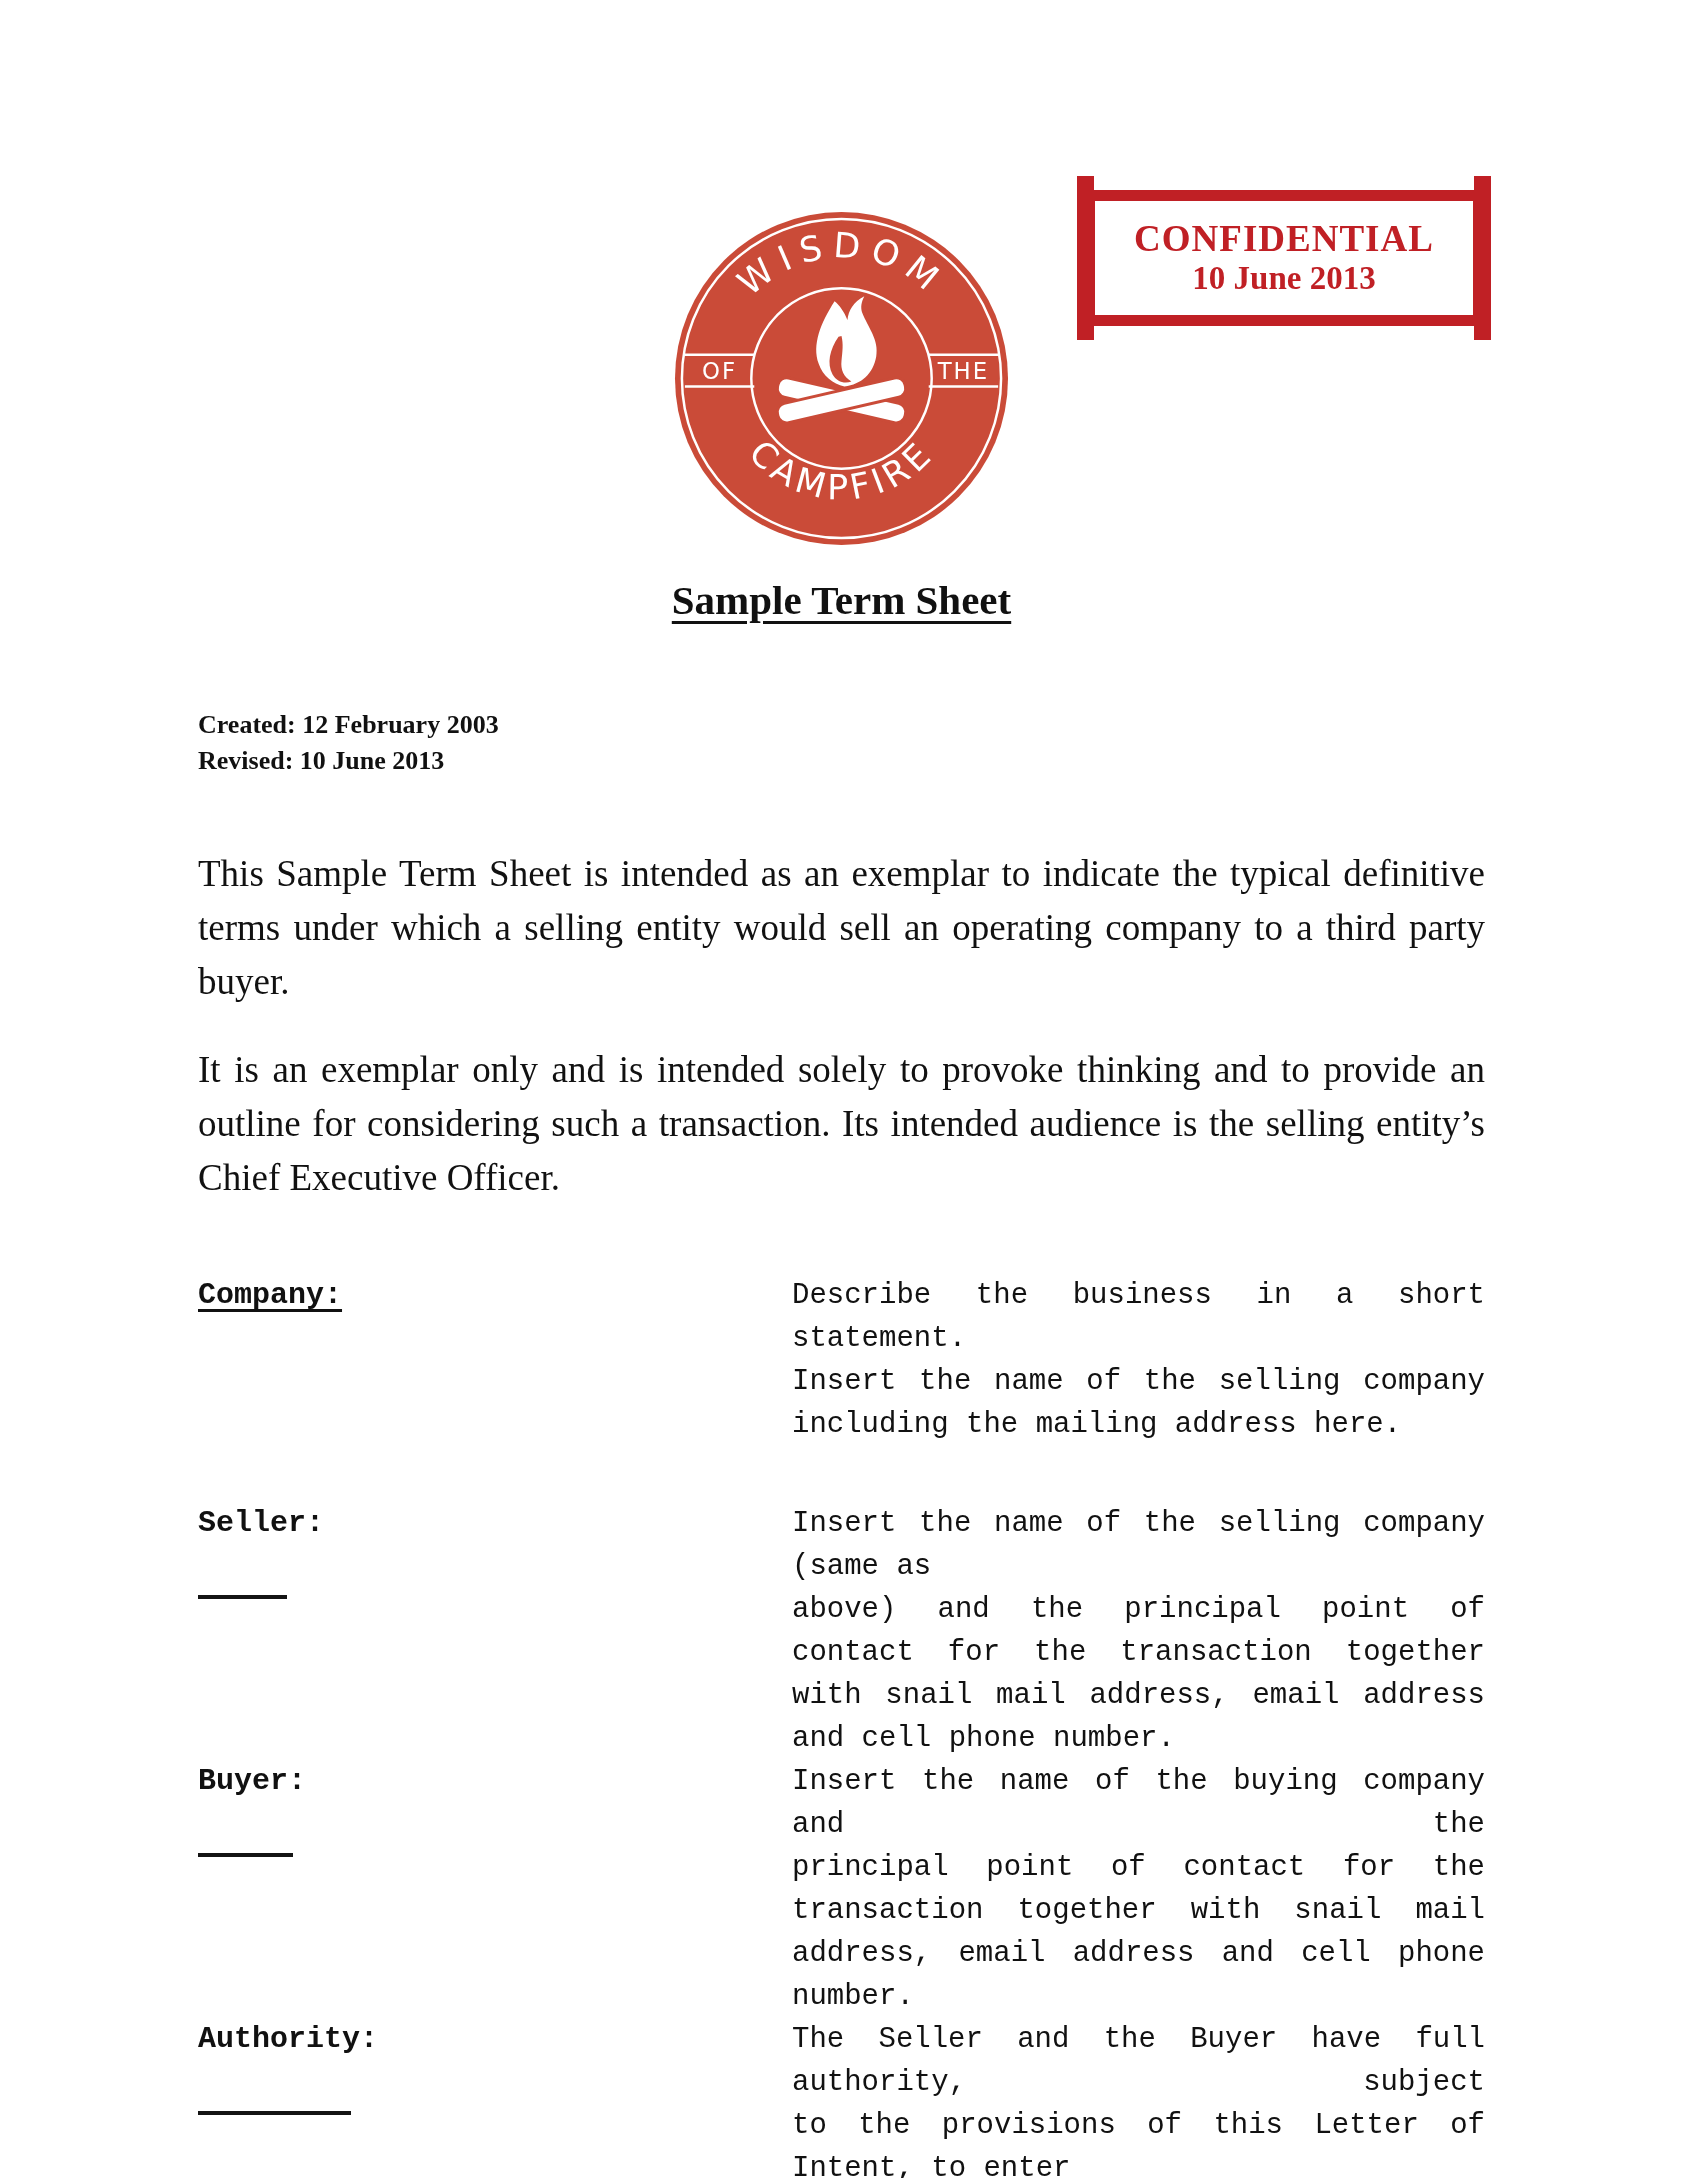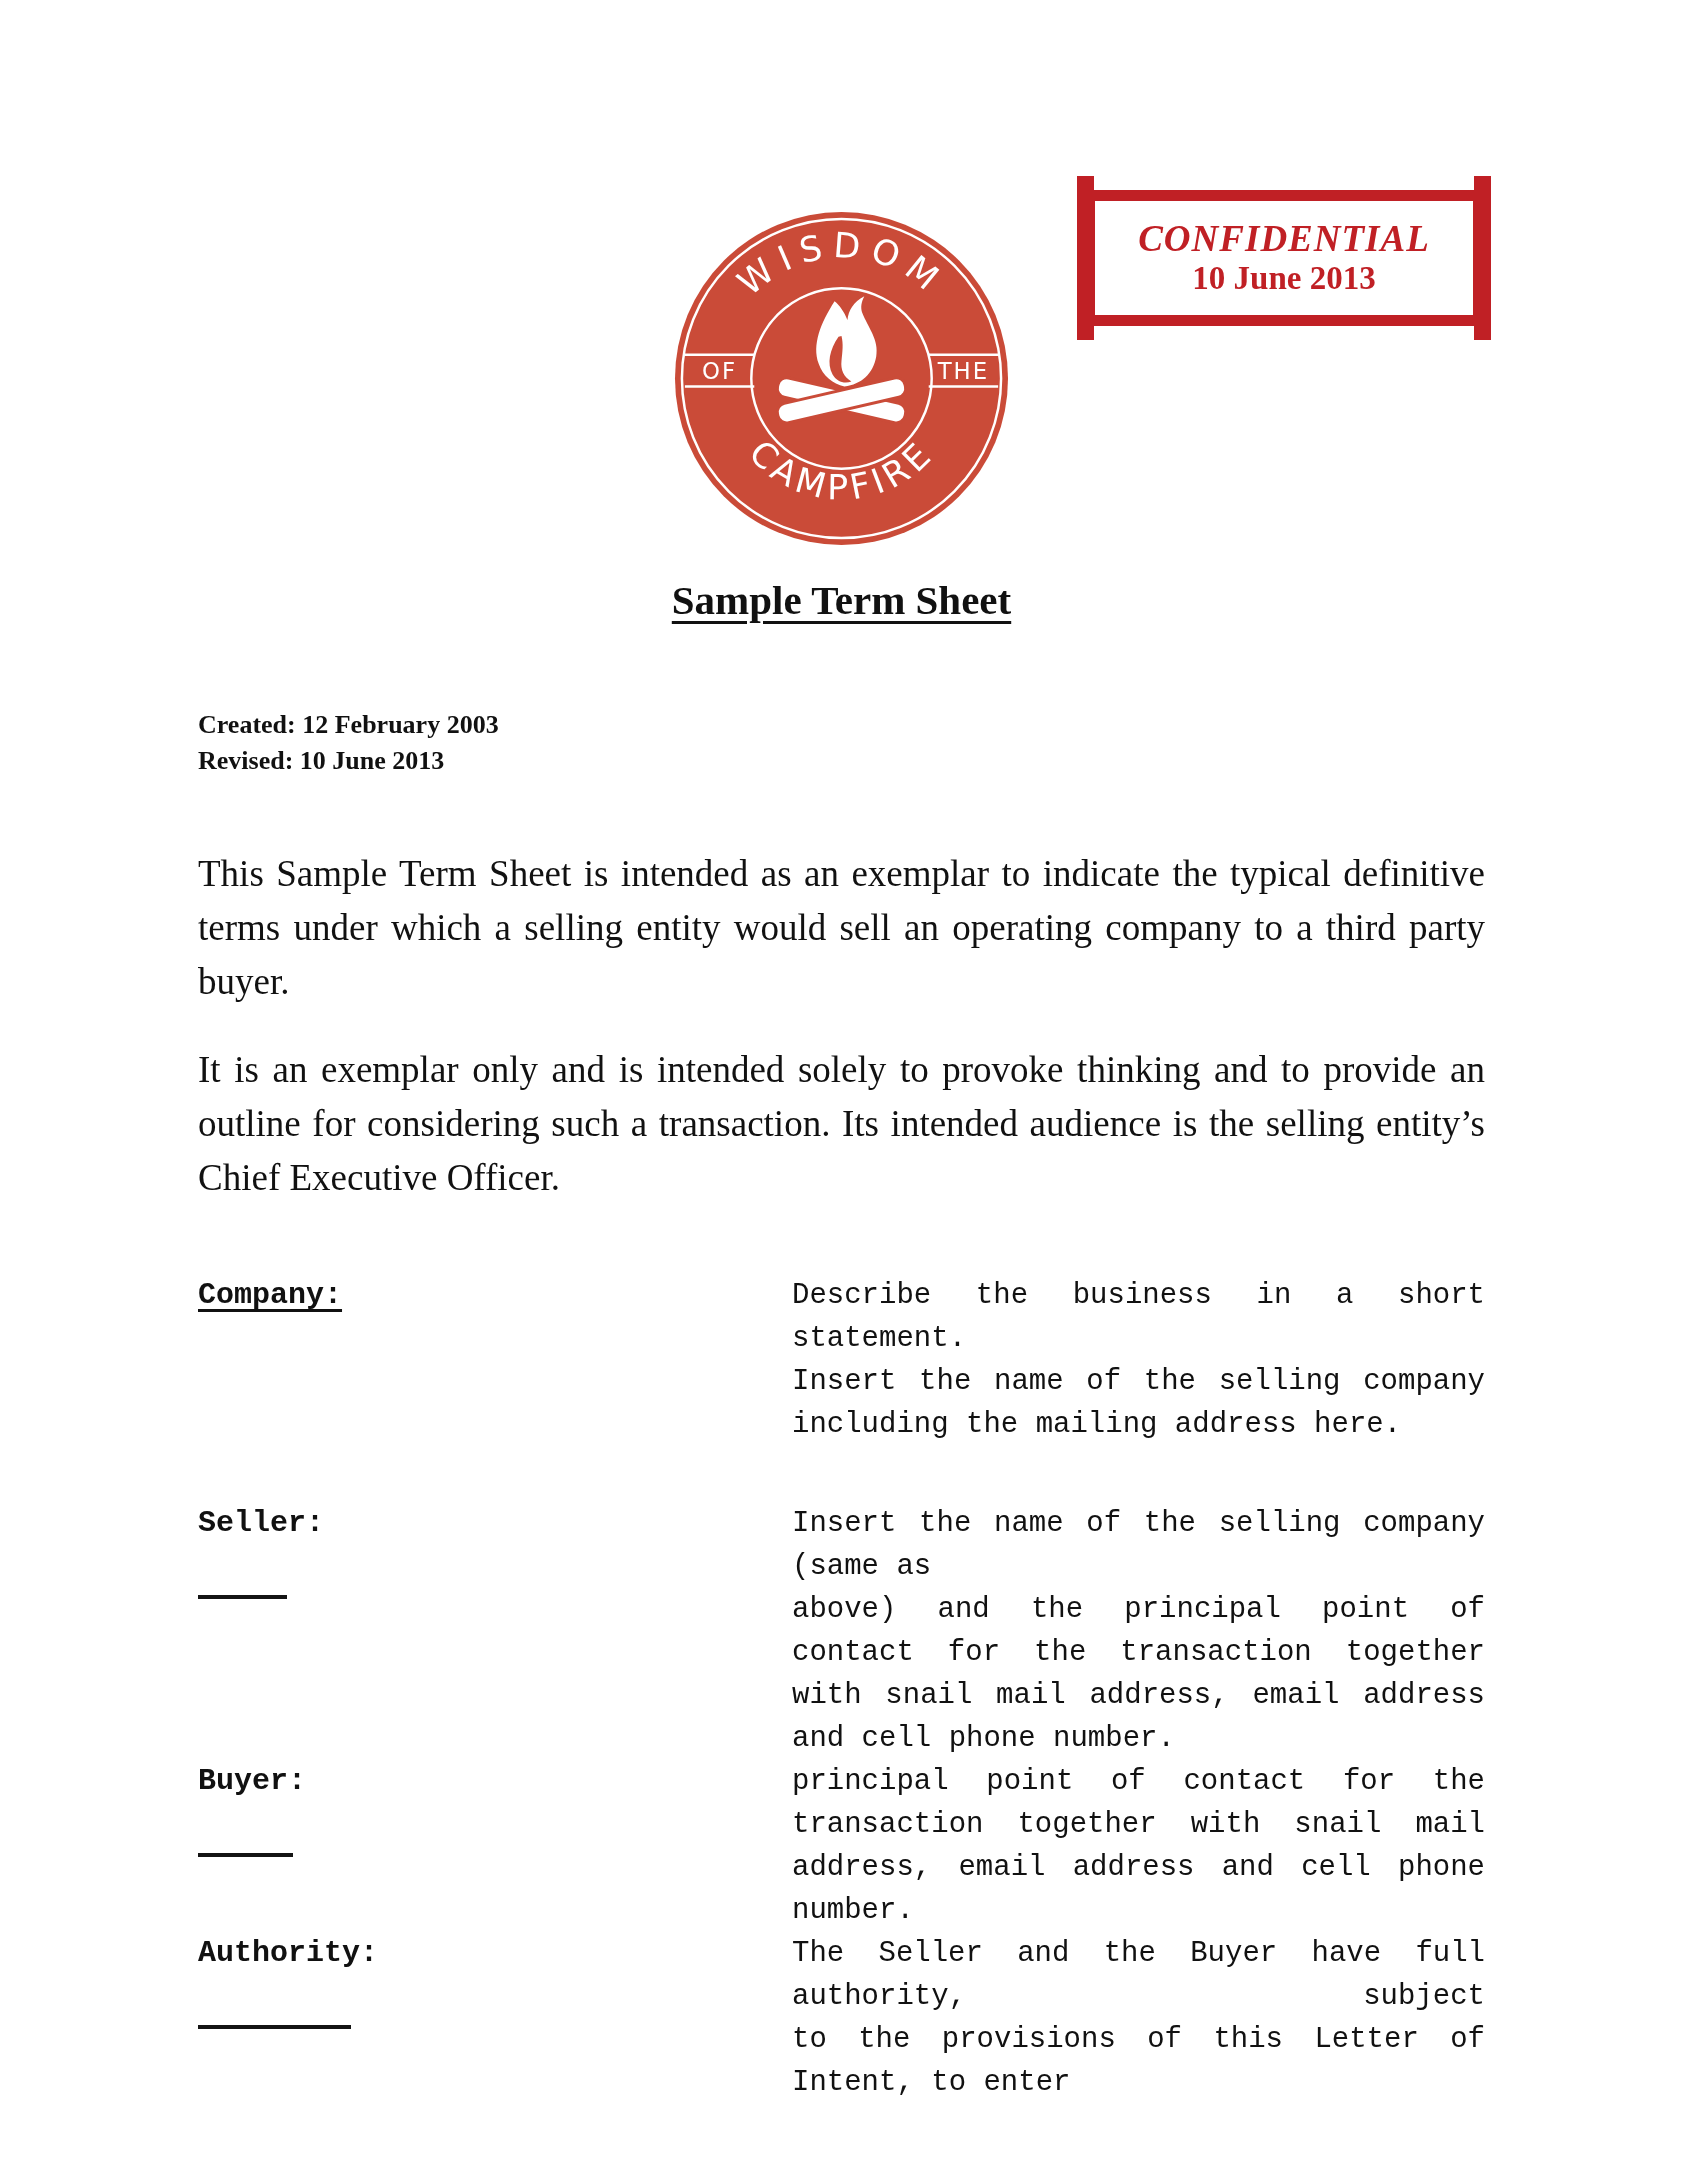--- a/index.html
+++ b/index.html
@@ -36,21 +36,21 @@
   .stamp { position: absolute; left: 1077px; top: 176px; width: 414px; height: 164px; }
   .stamp-box {
     position: absolute; left: 7px; right: 7px; top: 14px; bottom: 14px;
     border: 11px solid var(--stamp-red);
     display: flex; flex-direction: column; align-items: center; justify-content: center;
   }
   .stamp-bar { position: absolute; top: 0; bottom: 0; width: 17px; background: var(--stamp-red); }
   .stamp-bar.left { left: 0; }
   .stamp-bar.right { right: 0; }
   .stamp-title {
-    color: var(--stamp-red); font-weight: bold; font-size: 37px; line-height: 1.15; letter-spacing: 1px; font-style: italic;
+    color: var(--stamp-red); font-weight: bold; font-size: 37px; line-height: 1.15; letter-spacing: 1px;
   }
   .stamp-date { color: var(--stamp-red); font-weight: bold; font-size: 33px; line-height: 1.15; }
 
   
   .doc-title {
     margin-top: 22px;
     text-align: center;
     font-size: 41px; font-weight: bold;
     text-decoration: underline;
     text-decoration-thickness: 3px;
@@ -164,20 +164,21 @@
           <p class="gap-above">above) and the principal point of contact for the transaction together with snail mail address, email address and cell phone number.</p>
         </div>
       </div>
 
       <div class="term-row">
         <div>
           <div class="term-label">Buyer:</div>
           <div class="blank-rule" style="width:95px"></div>
         </div>
         <div class="term-content">
+          <p class="stretch-line">Insert the name of the buying company and the</p>
           <p class="gap-above">principal point of contact for the transaction together with snail mail address, email address and cell phone number.</p>
         </div>
       </div>
 
       <div class="term-row">
         <div>
           <div class="term-label">Authority:</div>
           <div class="blank-rule" style="width:153px"></div>
         </div>
         <div class="term-content">

